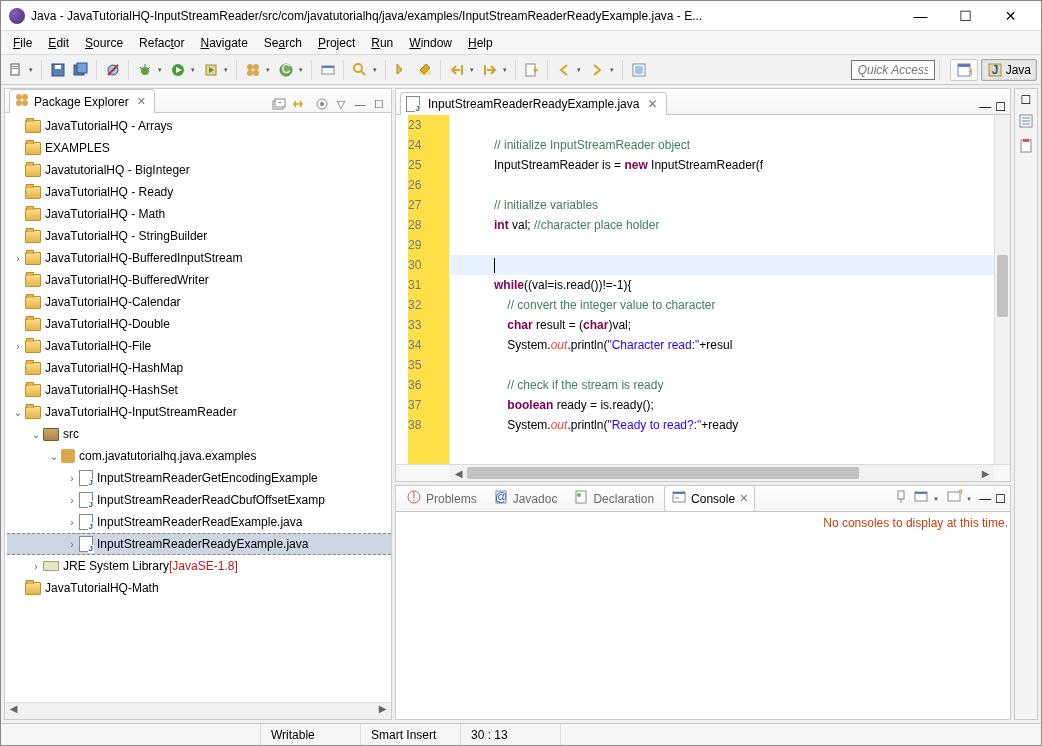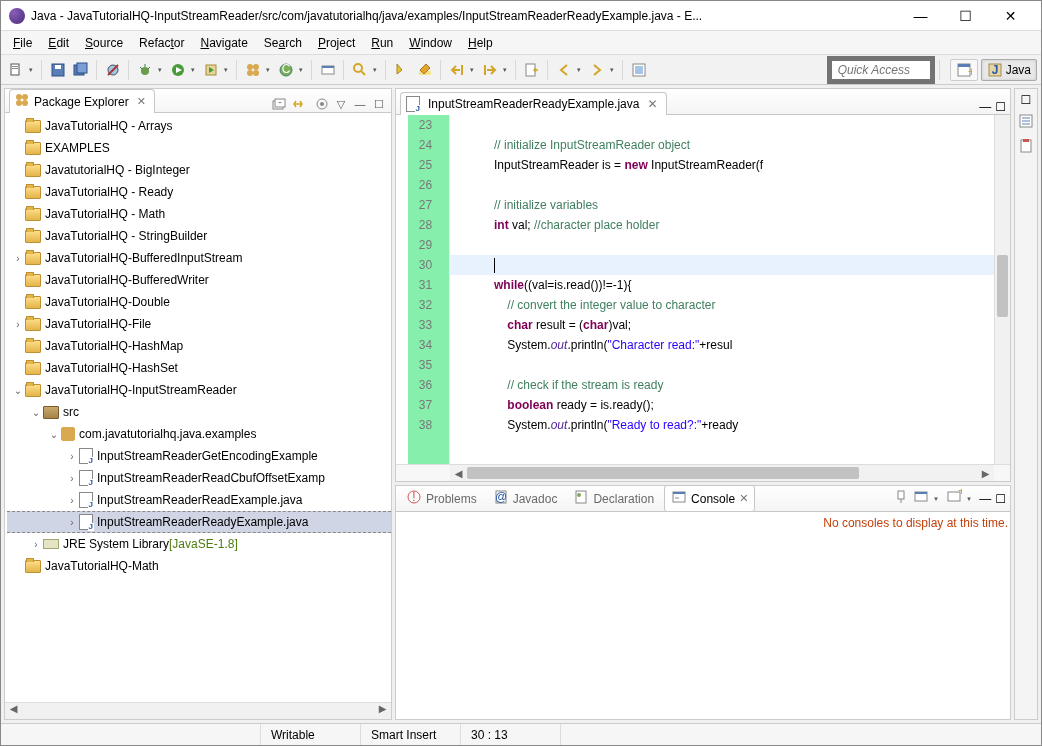--- a/index.html
+++ b/index.html
@@ -16,21 +16,21 @@
 .menubar { height: 24px; background: #f6f6f6; display: flex; align-items: center; padding: 0 4px; border-bottom: 1px solid #ddd; }
 .menubar .menuitem { padding: 2px 8px; }
 .menubar .menuitem .accel { text-decoration: underline; }
 
 
 .toolbar { height: 30px; background: #f2f2f2; display: flex; align-items: center; padding: 0 4px; border-bottom: 1px solid #ccc; gap: 1px; position: relative; }
 .tbtn { min-width: 20px; height: 22px; display: inline-flex; align-items: center; justify-content: center; border: 1px solid transparent; border-radius: 2px; padding: 0 2px; }
 .tbtn svg { width: 16px; height: 16px; }
 .tdrop { width: 9px; font-size: 7px; color: #555; padding-left: 1px; }
 .tsep { width: 2px; height: 20px; background: linear-gradient(to right, #ccc, #fff); margin: 0 3px; }
-.quick-access { margin-left: auto; border: 5px solid #737373; padding: 2px 6px; background: #fff; width: 108px; color: #4c1d95; font-style: italic; }
+.quick-access { margin-left: auto; border: 1px solid #737373; padding: 2px 6px; background: #fff; width: 84px; color: #4c1d95; font-style: italic; }
 .persp-area { display: flex; align-items: center; gap: 3px; margin-left: 5px; }
 .persp-btn { border: 1px solid #ccc; background: #f8f8f8; padding: 2px 5px; display: flex; align-items: center; gap: 3px; border-radius: 2px; }
 .persp-btn.active { background: #e8e8e8; border-color: #aaa; box-shadow: inset 0 0 3px rgba(0,0,0,0.15); }
 
 
 .main { flex: 1; display: flex; overflow: hidden; background: #f0f0f0; padding: 3px; gap: 3px; }
 
 
 .sidebar { width: 388px; display: flex; flex-direction: column; border: 1px solid #ccc; background: #fff; }
 .view-tabs { height: 24px; display: flex; align-items: flex-end; background: linear-gradient(#fff, #f5f5f5); border-bottom: 1px solid #c7c7c7; padding: 0 4px; }
@@ -48,39 +48,39 @@
 .pkg-folder-icon { width: 16px; height: 13px; background: linear-gradient(#c9a96e,#a8834a); border:1px solid #7a5a2a; border-radius:1px; margin-right:4px; position:relative;}
 .pkg-icon { width: 14px; height: 14px; margin-right: 4px; background:
   radial-gradient(circle at 30% 30%, #d9a84f 35%, transparent 36%),
   radial-gradient(circle at 70% 30%, #d9a84f 35%, transparent 36%),
   radial-gradient(circle at 30% 70%, #d9a84f 35%, transparent 36%),
   radial-gradient(circle at 70% 70%, #d9a84f 35%, transparent 36%);
 }
 .java-icon { width: 14px; height: 16px; background: #fff; border: 1px solid #888; margin-right: 4px; position: relative; }
 .java-icon::after { content: "J"; position: absolute; right: -2px; bottom: -2px; font-size: 8px; font-weight: bold; color: #2858a8; background: #fff; line-height: 8px; padding: 0 1px; }
 .jre-icon { width: 16px; height: 10px; background: #e5e5c5; border: 1px solid #a5a575; margin-right: 4px; position: relative; }
-.jre-label-extra { color: #4d7c0f; }
+.jre-label-extra { color: #b91c1c; }
 
 
 .editor-col { flex: 1; display: flex; flex-direction: column; gap: 3px; overflow: hidden; }
 
 .editor-pane { flex: 1; border: 1px solid #ccc; background: #fff; display: flex; flex-direction: column; overflow: hidden; min-height: 0;}
 .editor-tabs { height: 26px; display: flex; align-items: flex-end; background: linear-gradient(#fff,#f4f4f4); border-bottom: 1px solid #c7c7c7; padding: 0 4px; }
 .editor-tab { display: flex; align-items: center; gap: 4px; padding: 3px 8px 3px 5px; border: 1px solid #c7c7c7; border-bottom: none; background: #fff; border-radius: 4px 4px 0 0; position: relative; top: 1px; }
 .editor-tab .close-x { font-size: 12px; color: #777; margin-left: 4px; }
 .editor-toolbar { margin-left: auto; display: flex; gap: 4px; align-items: center; }
 
 .editor-body { flex: 1; display: flex; overflow: hidden; font-family: Consolas, "Courier New", monospace; font-size: 13px; position: relative; }
-.gutter { width: 42px; background: #86efac; text-align: center; color: #787878; padding-right: 6px; line-height: 20px; border-right: 1px solid #ededed; user-select: none; }
+.gutter { width: 42px; background: #fde047; text-align: left; color: #787878; padding-right: 6px; line-height: 20px; border-right: 1px solid #ededed; user-select: none; }
 .breakpoint-col { width: 12px; background: #fff; }
 .code { flex: 1; overflow: auto; line-height: 20px; white-space: pre; padding-left: 4px; color: #000; }
 .kw { color: #7f0055; font-weight: bold; }
 .com { color: #3f7f5f; }
 .str { color: #2a00ff; }
-.fld { color: #4c1d95; font-style: italic; }
+.fld { color: #ef4444; font-style: italic; }
 .code .hl-line { background: #e8f2fe; display: block; margin-left: -4px; padding-left: 4px; position: relative; }
 .caret { display: inline-block; width: 1px; height: 15px; background: #000; vertical-align: middle; }
 .vsbar { width: 16px; background: #f1f1f1; border-left: 1px solid #ddd; position: relative; }
 .vsbar .thumb { position: absolute; left: 2px; right: 2px; background: #c2c2c2; border-radius: 2px; }
 .hsbar-row { height: 17px; display:flex; border-top: 1px solid #ddd; }
 .hsbar-row .gpad{ width:54px; background:#f7f7f7;}
 .hsbar-row .track { flex:1; background:#f1f1f1; position:relative; display:flex; align-items:center;}
 .hsbar-row .harrow { width:17px; text-align:center; color:#666; font-size:10px;}
 .hsbar-row .hthumb { position:absolute; top:2px; bottom:2px; left:17px; width:72%; background:#c2c2c2; border-radius:2px;}
 .hsbar-row .spacer{width:16px; background:#f7f7f7;}
@@ -367,20 +367,25 @@
           <span>JavaTutorialHQ-BufferedInputStream</span>
         </div>
         <div class="tree-row" style="padding-left: 4px;">
           <span class="tw"></span>
           <span class="folder-icon"></span>
           <span>JavaTutorialHQ-BufferedWriter</span>
         </div>
         <div class="tree-row" style="padding-left: 4px;">
           <span class="tw"></span>
           <span class="folder-icon"></span>
+          <span>JavaTutorialHQ-Calendar</span>
+        </div>
+        <div class="tree-row" style="padding-left: 4px;">
+          <span class="tw"></span>
+          <span class="folder-icon"></span>
           <span>JavaTutorialHQ-Double</span>
         </div>
         <div class="tree-row" style="padding-left: 4px;">
           <span class="tw">›</span>
           <span class="folder-icon"></span>
           <span>JavaTutorialHQ-File</span>
         </div>
         <div class="tree-row" style="padding-left: 4px;">
           <span class="tw"></span>
           <span class="folder-icon"></span>

